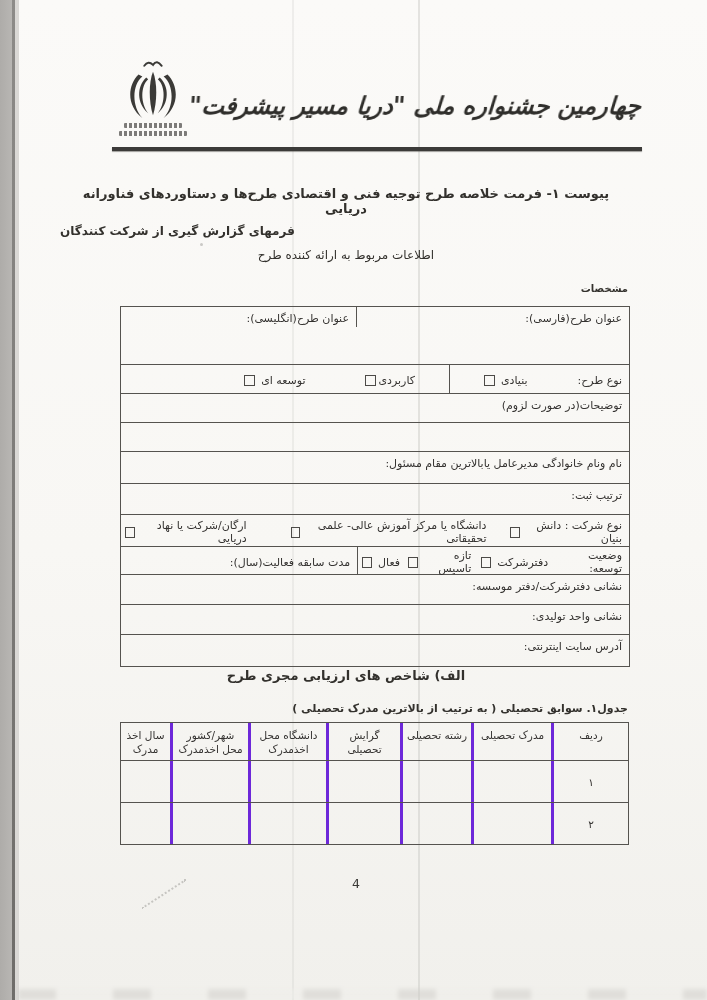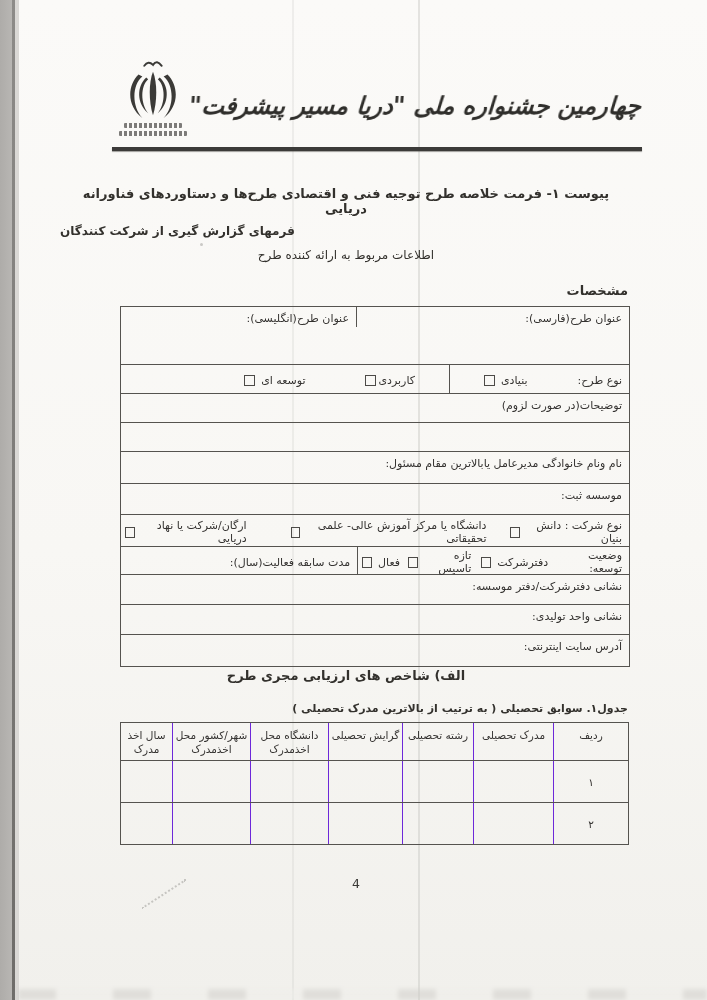--- a/index.html
+++ b/index.html
@@ -31,21 +31,21 @@
   .rule{position:absolute;left:112px;top:147px;width:530px;height:4px;background:#3c3b39;
         box-shadow:0 1px 1px rgba(70,68,64,.5);}
 
   
   .title-main{position:absolute;left:60px;top:186px;width:572px;text-align:center;
         font-size:13px;font-weight:bold;}
   .title-sub1{position:absolute;left:60px;top:224px;width:572px;text-align:left;
         font-size:12px;font-weight:bold;}
   .title-sub2{position:absolute;left:60px;top:248px;width:572px;text-align:center;
         font-size:12px;font-weight:normal;}
-  .specs-label{position:absolute;right:79px;top:283px;font-size:13px;font-weight:bold;}
+  .specs-label{position:absolute;right:79px;top:283px;font-size:10px;font-weight:bold;}
 
   
   .t1{position:absolute;left:120px;top:306px;width:508px;border:1px solid #55534f;
       font-size:11px;color:#343230;background:transparent;}
   .t1row{display:flex;border-bottom:1px solid #55534f;box-sizing:border-box;align-items:stretch;}
   .t1row:last-child{border-bottom:none;}
   .t1cell{box-sizing:border-box;padding:5px 7px 2px 4px;}
   .t1cell.grow{flex:1 1 auto;}
   .t1row .t1cell + .t1cell{border-right:1px solid #55534f;}
   .vtop{align-items:flex-start;}
@@ -59,21 +59,21 @@
   .t2caption{position:absolute;right:79px;top:702px;font-size:11px;font-weight:bold;}
 
   
   .t2{position:absolute;left:120px;top:722px;width:507px;border:1px solid #55534f;
       font-size:10.5px;color:#343230;}
   .t2row{display:flex;}
   .t2row.head{border-bottom:1px solid #55534f;}
   .t2row.body{height:41px;border-bottom:1px solid #55534f;}
   .t2row.body:last-child{border-bottom:none;}
   .t2cell{box-sizing:border-box;text-align:center;padding:5px 2px 4px;line-height:1.35;}
-  .t2row .t2cell + .t2cell{border-right:1px solid #6d28d9;}
+  .t2row .t2cell + .t2cell{border-right:3px solid #6d28d9;}
   .t2cell.c0{width:74px;} .t2cell.c1{width:80px;} .t2cell.c2{width:71px;}
   .t2cell.c3{width:74px;} .t2cell.c4{width:78px;} .t2cell.c5{width:78px;} .t2cell.c6{width:52px;}
   .t2row.body .t2cell{display:flex;align-items:center;justify-content:center;padding:0;}
 
   .page-number{position:absolute;left:352px;top:876px;font-size:12.5px;color:#3a3936;}
   .squiggle{position:absolute;left:138px;top:893px;width:52px;height:0;
         border-top:2px dotted #a3a29e;transform:rotate(-33deg);opacity:.55;}
   .speck{position:absolute;width:3px;height:3px;border-radius:50%;background:#9b9a96;opacity:.5;}
 </style>
 </head>
@@ -134,21 +134,21 @@
     </div>
     <div class="t1row" style="height:29px">
       <div class="t1cell grow">توضیحات(در صورت لزوم)</div>
     </div>
     <div class="t1row" style="height:29px">
     </div>
     <div class="t1row" style="height:32px">
       <div class="t1cell grow">نام ونام خانوادگی مدیرعامل یابالاترین مقام مسئول:</div>
     </div>
     <div class="t1row" style="height:31px">
-      <div class="t1cell" style="width:253px">موسسه ثبت:</div>
+      <div class="t1cell" style="width:253px">ترتیب ثبت:</div>
     </div>
     <div class="t1row" style="height:32px">
       <div class="t1cell cbrow grow">
         <span>نوع شرکت : دانش بنیان</span>
         <span class="cb"></span>
         <span style="margin-left:24px"></span>
         <span>دانشگاه یا مرکز آموزش عالی- علمی تحقیقاتی</span>
         <span class="cb" style="margin-right:2px"></span>
         <span style="margin-left:44px"></span>
         <span>ارگان/شرکت یا نهاد دریایی</span>

